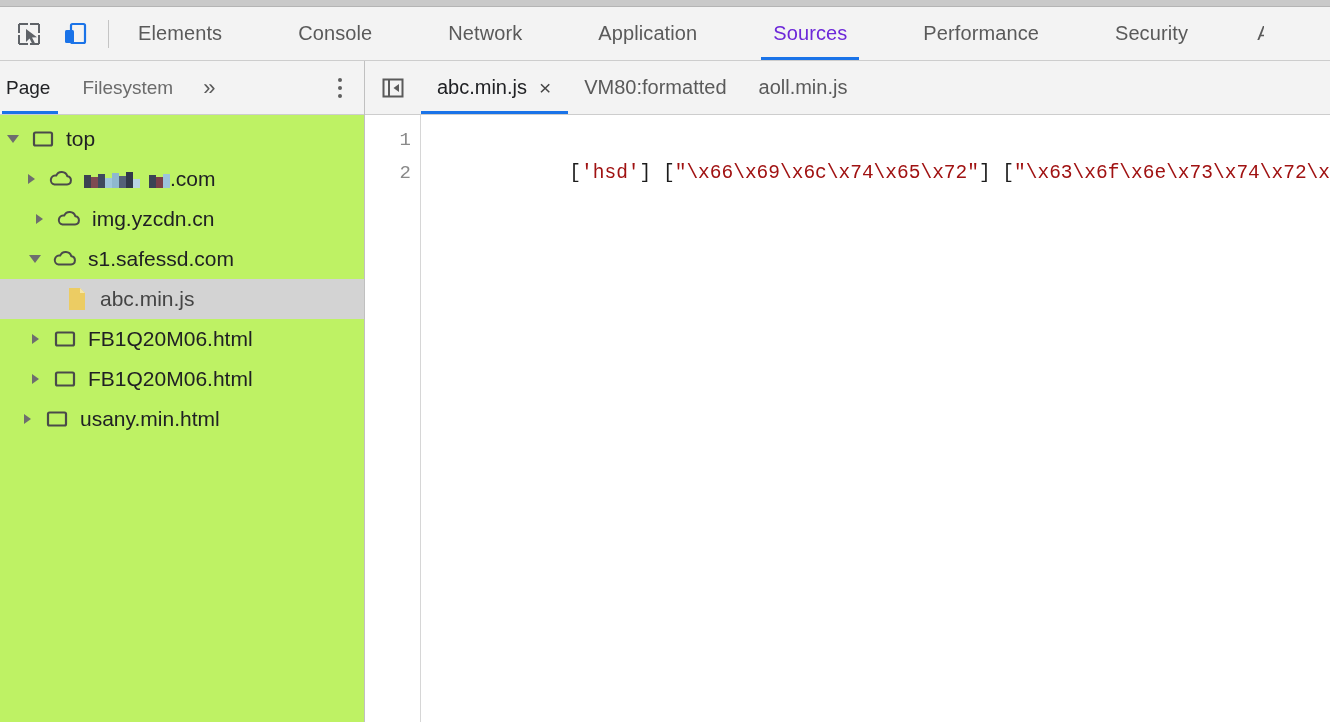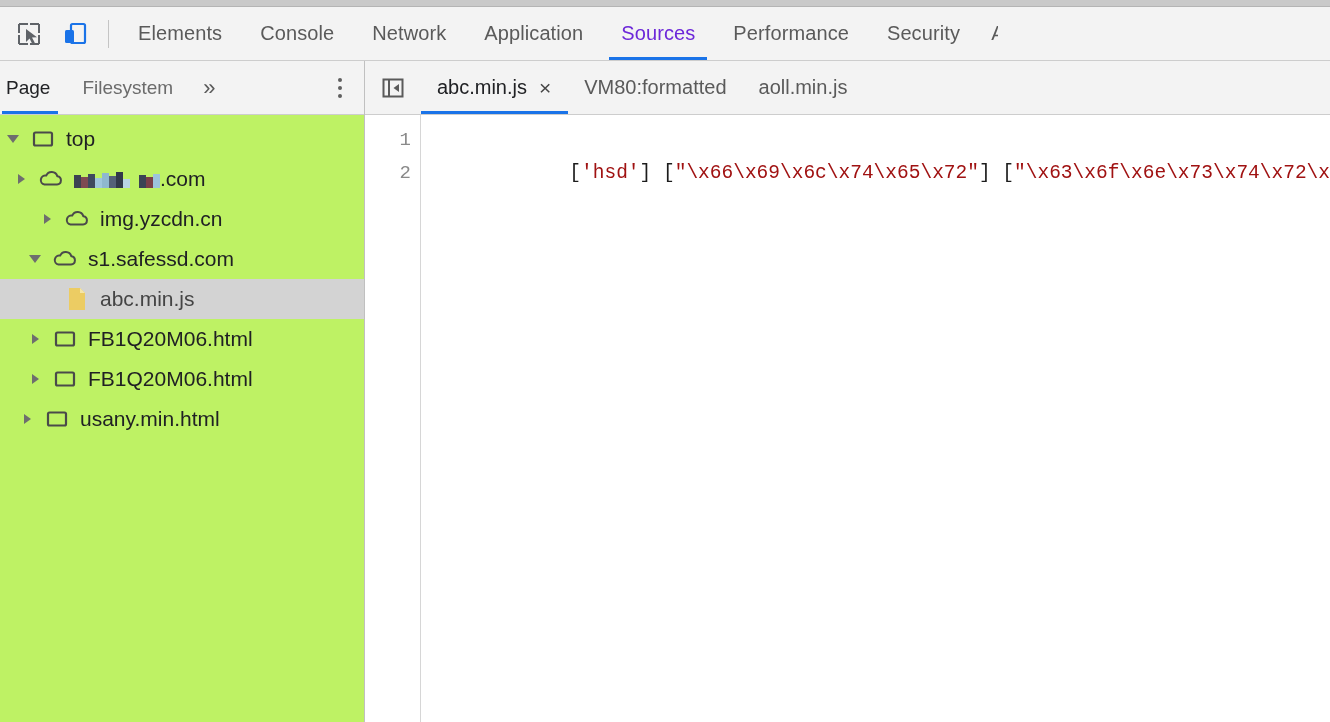--- a/index.html
+++ b/index.html
@@ -32,21 +32,21 @@
   .tb-icons { display:flex; align-items:center; padding-left:8px; gap:4px; }
   .icon-btn {
     width:42px; height:42px;
     display:flex; align-items:center; justify-content:center;
     cursor:pointer;
   }
   .tb-divider {
     width:1px; height:28px; background:#c4c4c4;
     align-self:center; margin:0 10px 0 8px;
   }
-  .panel-tabs { display:flex; align-items:stretch; }
+  .panel-tabs { display:flex; align-items:stretch;gap:38px; }
   .panel-tab {
     position:relative;
     display:flex; align-items:center; justify-content:center;
     padding:0 19px;
     font-size:20px; color:#5a5a5a;
     white-space:nowrap; cursor:pointer; letter-spacing:0.1px;
   }
   .panel-tab.active { color:#6d28d9; }
   .panel-tab.active::after {
     content:""; position:absolute; left:7px; right:7px; bottom:0;
@@ -243,21 +243,21 @@
               <i class="tw-arrow open"></i>
             </span>
           <span class="tree-ico">
             <svg width="24" height="24" viewBox="0 0 24 24">
               <rect x="3" y="5.5" width="18" height="13" rx="1.5" stroke="#4a4a4a" stroke-width="2.2" fill="none"></rect>
             </svg>
           </span>
           <span class="tree-label">top</span>
         </div>
 
-        <div class="tree-row" style="padding-left:8px;">
+        <div class="tree-row" style="padding-left:18px;">
           <span class="tw">
               <i class="tw-arrow"></i>
             </span>
           <span class="tree-ico">
             <svg width="26" height="26" viewBox="0 0 26 26">
               <path d="M6.5 18.5 H19 a4.2 4.2 0 0 0 .3-8.35 A5.9 5.9 0 0 0 8.2 9.6 A4.5 4.5 0 0 0 6.5 18.5 Z" stroke="#4a4a4a" stroke-width="2" fill="none" stroke-linejoin="round"></path>
             </svg>
           </span>
           <span class="tree-label">
             <span class="redacted">
@@ -270,21 +270,21 @@
               <b style="height:16px;background:#31394a;"></b>
               <b style="height:9px;background:#b8d4e4;"></b>
               <b style="width:9px;height:8px;background:transparent;"></b>
               <b style="height:13px;background:#3b4354;"></b>
               <b style="height:11px;background:#7a3f48;"></b>
               <b style="height:14px;background:#9cc3db;"></b>
             </span><span>.com</span>
           </span>
         </div>
 
-        <div class="tree-row" style="padding-left:34px;">
+        <div class="tree-row" style="padding-left:26px;">
           <span class="tw">
               <i class="tw-arrow"></i>
             </span>
           <span class="tree-ico">
             <svg width="26" height="26" viewBox="0 0 26 26">
               <path d="M6.5 18.5 H19 a4.2 4.2 0 0 0 .3-8.35 A5.9 5.9 0 0 0 8.2 9.6 A4.5 4.5 0 0 0 6.5 18.5 Z" stroke="#4a4a4a" stroke-width="2" fill="none" stroke-linejoin="round"></path>
             </svg>
           </span>
           <span class="tree-label">img.yzcdn.cn</span>
         </div>

